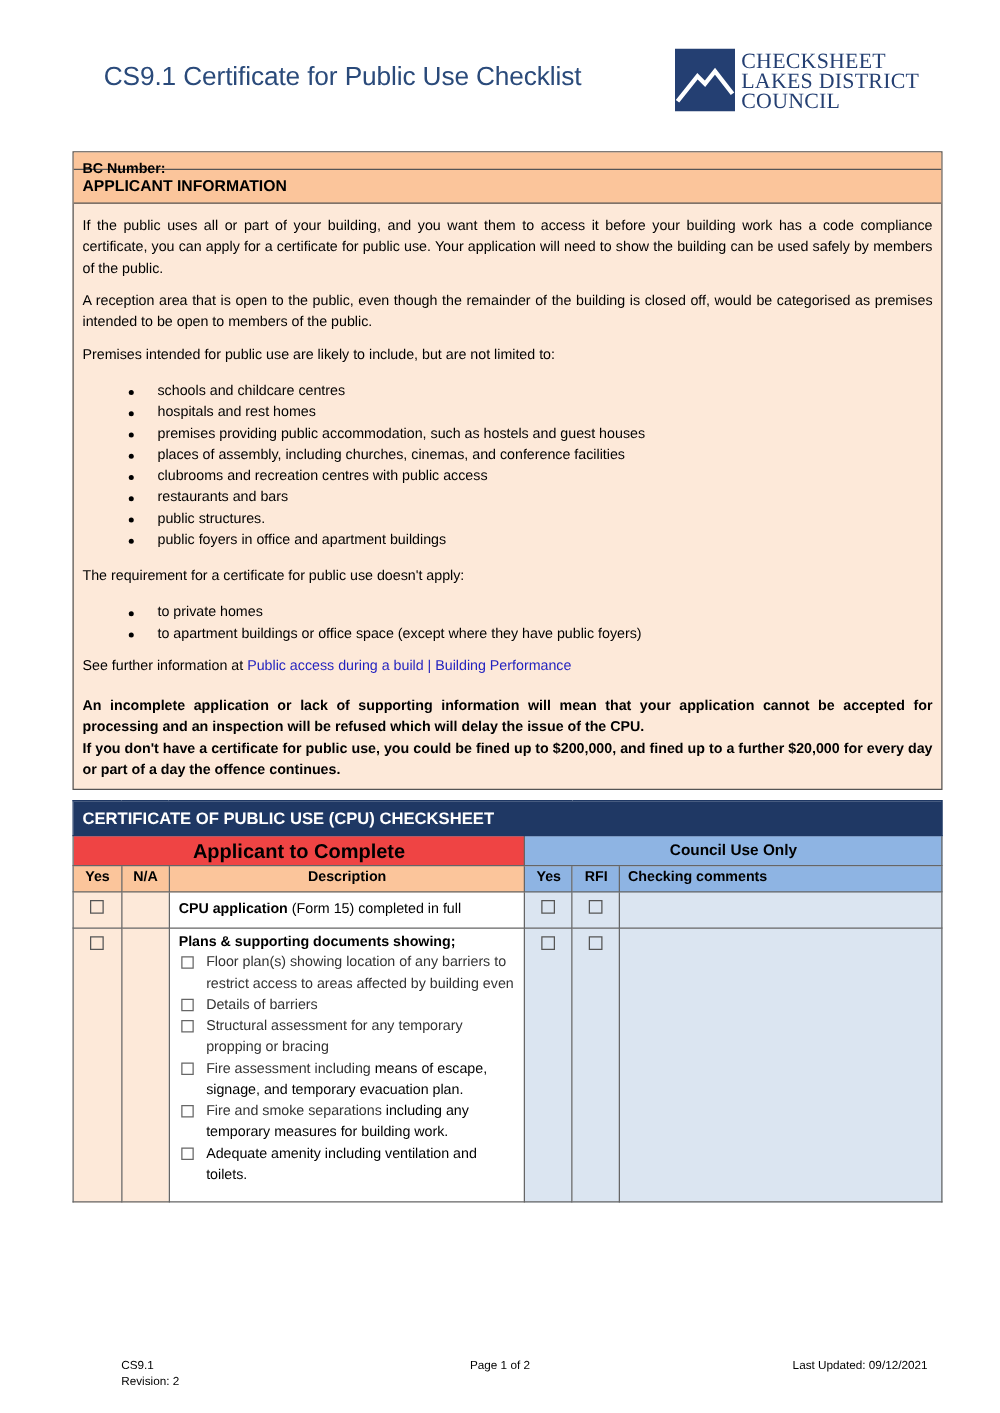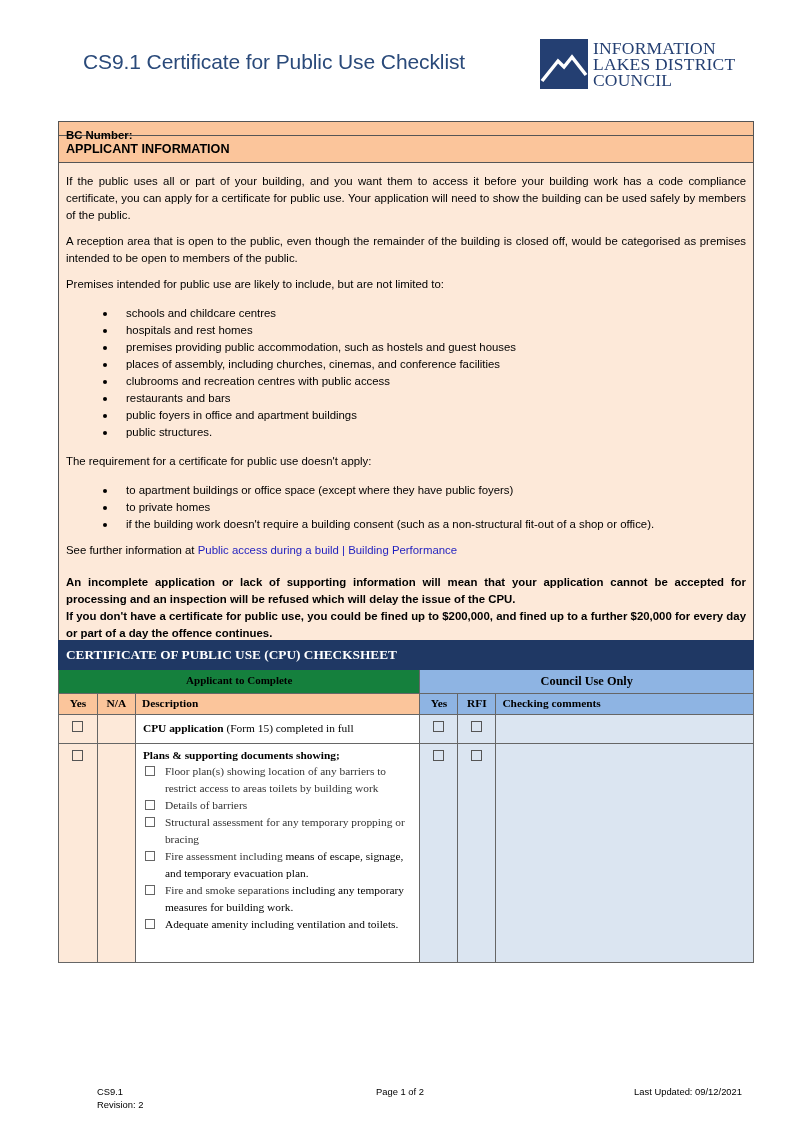--- a/index.html
+++ b/index.html
@@ -41,30 +41,30 @@
       content: ""; position: absolute; left: 25px; top: 7px;
       width: 4px; height: 4px; border-radius: 50%; background: #000;
     }
     .plain-line { margin: 0; }
     .link { color: #1f1fbf; cursor: pointer; }
     .bold { font-weight: bold; }
 
     
     .cs-table {
       position: absolute; left: 58px; top: 640px; width: 696px;
-      border-collapse: collapse; font-size: 11.4px; font-family: Liberation Serif, serif;
+      border-collapse: collapse; font-size: 11.4px; font-family: Liberation Sans, sans-serif;
     }
     .cs-table td, .cs-table th { border: 1px solid #666; vertical-align: top; }
     .cs-title {
       background: #1f3864; color: #fff; font-weight: bold; font-size: 13.3px;
       height: 28px; padding: 6px 7px; text-align: left; border-color: #1f3864 !important;
     }
-    .grp-applicant { background: #15803d; font-weight: bold; font-size: 11px; text-align: center; height: 24px; padding-top: 4px; }
+    .grp-applicant { background: #ef4444; font-weight: bold; font-size: 16px; text-align: center; height: 24px; padding-top: 4px; }
     .grp-council { background: #8eb4e3; font-weight: bold; font-size: 12.3px; text-align: center; height: 24px; padding-top: 4px; }
-    .col-head-a { background: #fbc59b; font-weight: bold; height: 21px; padding: 3px 6px; text-align: left; }
+    .col-head-a { background: #fbc59b; font-weight: bold; height: 21px; padding: 3px 6px; text-align: center; }
     .col-head-c { background: #8eb4e3; font-weight: bold; height: 21px; padding: 3px 6px; text-align: left; }
     .center { text-align: center !important; padding-left: 0 !important; padding-right: 0 !important; }
     .cell-a { background: #fde9d9; }
     .cell-desc { background: #fff; padding: 3px 7px; }
     .cell-c { background: #dbe5f1; }
     .cb {
       display: inline-block; width: 11px; height: 11px; border: 1px solid #555;
       background: transparent; margin-top: 6px; cursor: pointer;
     }
     .row1 td { height: 29px; }
@@ -86,21 +86,21 @@
 <body>
 
 <div class="doc-title">CS9.1 Certificate for Public Use Checklist</div>
 <div class="logo">
   <div class="logo-mark">
     <svg width="48" height="50" viewBox="0 0 48 50">
       <polyline points="2,42 18,22 24,28 32,18 46,36" fill="none" stroke="#ffffff" stroke-width="3.5"></polyline>
     </svg>
   </div>
   <div class="logo-text">
-    <div>INFORMATION</div>
+    <div>CHECKSHEET</div>
     <div>LAKES DISTRICT</div>
     <div>COUNCIL</div>
   </div>
 </div>
 
 <div class="info-box">
   <div class="bc-row">
     <span>BC Number:</span>
   </div>
   <div class="section-row">APPLICANT INFORMATION</div>
@@ -108,28 +108,27 @@
     <p>If the public uses all or part of your building, and you want them to access it before your building work has a code compliance certificate, you can apply for a certificate for public use. Your application will need to show the building can be used safely by members of the public.</p>
     <p>A reception area that is open to the public, even though the remainder of the building is closed off, would be categorised as premises intended to be open to members of the public.</p>
     <div class="plain-line">Premises intended for public use are likely to include, but are not limited to:</div>
     <ul>
       <li>schools and childcare centres</li>
       <li>hospitals and rest homes</li>
       <li>premises providing public accommodation, such as hostels and guest houses</li>
       <li>places of assembly, including churches, cinemas, and conference facilities</li>
       <li>clubrooms and recreation centres with public access</li>
       <li>restaurants and bars</li>
+      <li>public structures.</li>
       <li>public foyers in office and apartment buildings</li>
-      <li>public structures.</li>
     </ul>
     <div class="plain-line">The requirement for a certificate for public use doesn't apply:</div>
     <ul style="margin-bottom:9px;">
+      <li>to private homes</li>
       <li>to apartment buildings or office space (except where they have public foyers)</li>
-      <li>to private homes</li>
-      <li>if the building work doesn't require a building consent (such as a non-structural fit-out of a shop or office).</li>
     </ul>
     <p style="margin-bottom:15px;">
       <span>See further information at </span><span class="link">Public access during a build | Building Performance</span>
     </p>
     <p class="bold" style="margin-bottom:0;">An incomplete application or lack of supporting information will mean that your application cannot be accepted for processing and an inspection will be refused which will delay the issue of the CPU.</p>
     <p class="bold" style="margin-bottom:0;">If you don't have a certificate for public use, you could be fined up to $200,000, and fined up to a further $20,000 for every day or part of a day the offence continues.</p>
   </div>
 </div>
 
 <table class="cs-table">
@@ -165,21 +164,21 @@
     </td>
     <td class="cell-c center"><span class="cb"></span></td>
     <td class="cell-c center"><span class="cb"></span></td>
     <td class="cell-c"></td>
   </tr>
   <tr class="row2">
     <td class="cell-a center"><span class="cb"></span></td>
     <td class="cell-a"></td>
     <td class="cell-desc">
       <div class="desc-head">Plans &amp; supporting documents showing;</div>
-      <div class="sub-item"><span class="scb"></span><span>Floor plan(s) showing location of any barriers to restrict access to areas toilets by building work</span></div>
+      <div class="sub-item"><span class="scb"></span><span>Floor plan(s) showing location of any barriers to restrict access to areas affected by building even</span></div>
       <div class="sub-item"><span class="scb"></span><span>Details of barriers</span></div>
       <div class="sub-item"><span class="scb"></span><span>Structural assessment for any temporary propping or bracing</span></div>
       <div class="sub-item"><span class="scb"></span><span>Fire assessment including </span><span class="dark">means of escape, signage, and temporary evacuation plan.</span></div>
       <div class="sub-item"><span class="scb"></span><span>Fire and smoke separations </span><span class="dark">including any temporary measures for building work.</span></div>
       <div class="sub-item"><span class="scb"></span><span class="dark">Adequate amenity including ventilation and toilets.</span></div>
     </td>
     <td class="cell-c center"><span class="cb"></span></td>
     <td class="cell-c center"><span class="cb"></span></td>
     <td class="cell-c"></td>
   </tr>

